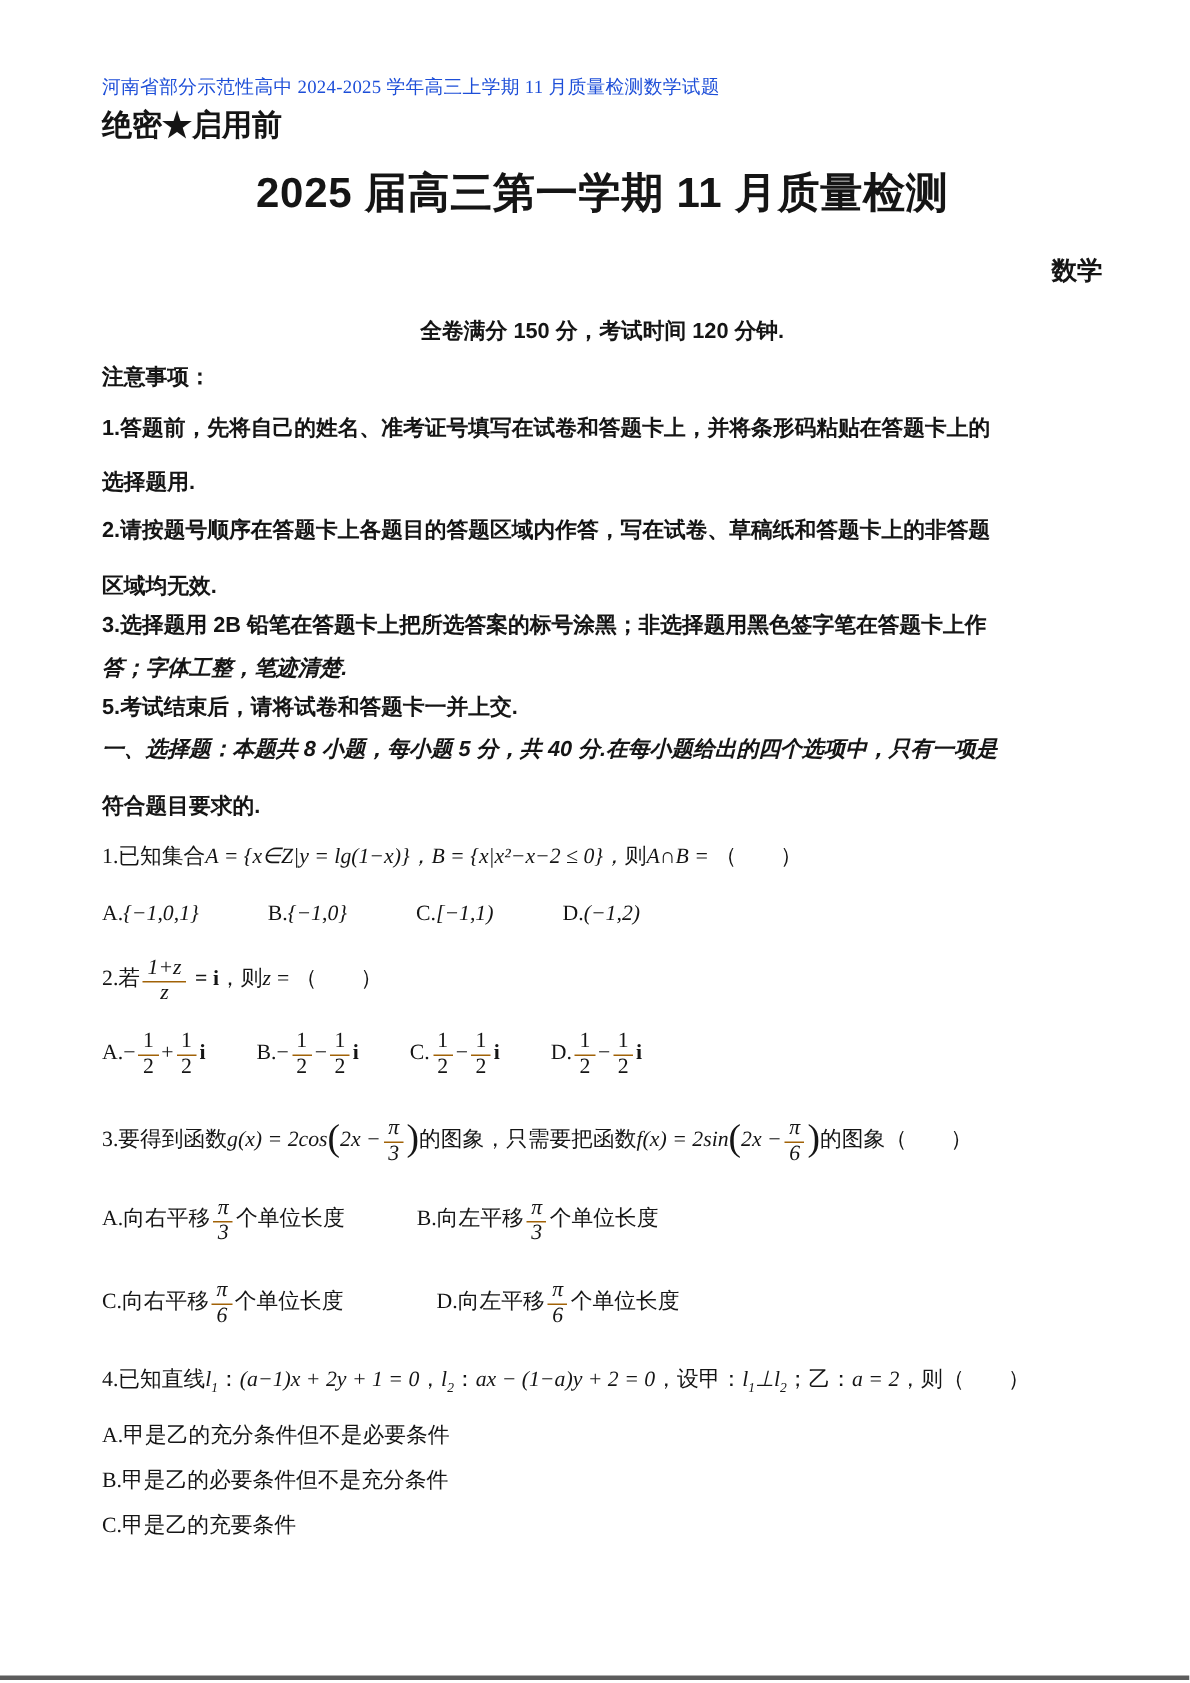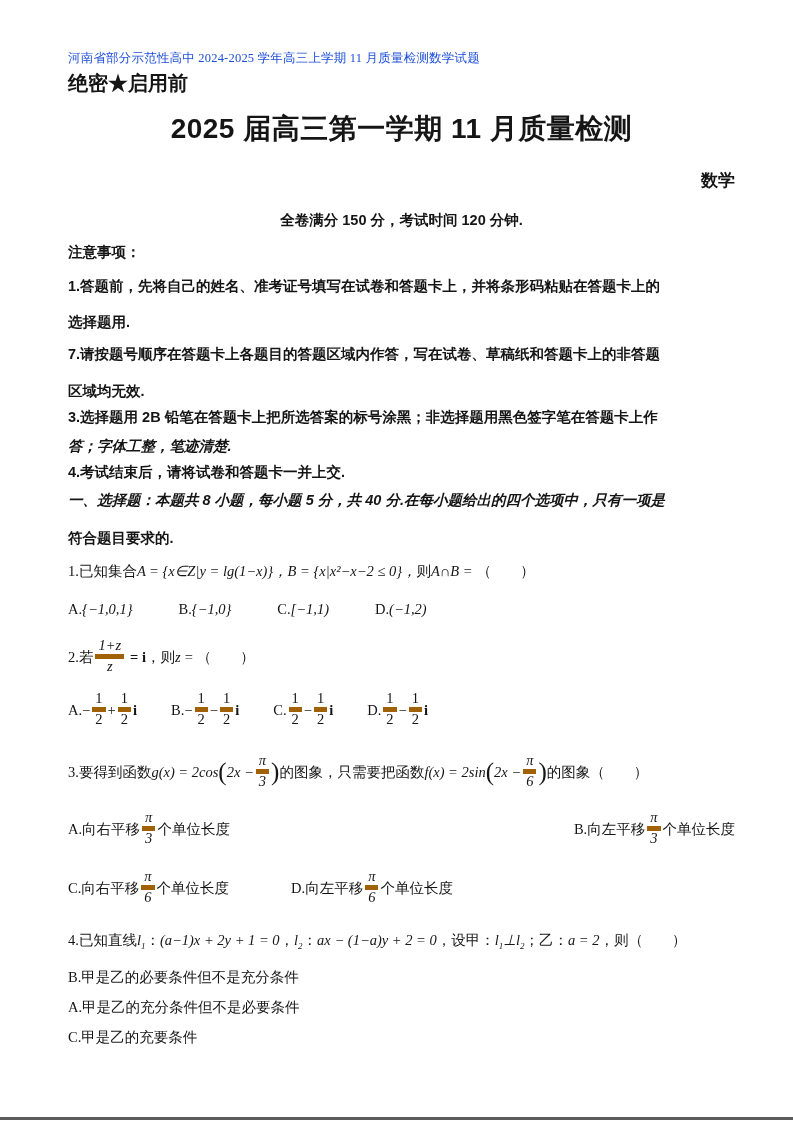--- a/index.html
+++ b/index.html
@@ -22,55 +22,55 @@
   .mt6{margin-top:6px;} .mt8{margin-top:8px;font-style:italic;} .mt12{margin-top:12px;}
   .mt14{margin-top:14px;} .mt15{margin-top:15px;} .mt17{margin-top:17px;}
 
   .qline{font-size:14.5px;line-height:1.5;}
   .q1{margin-top:13px;}
   .optrow{display:flex;align-items:center;font-size:14.5px;}
   .q1opts{margin-top:18px;gap:46px;}
   .q2{margin-top:20px;}
   .q2opts{margin-top:16px;gap:34px;}
   .q3{margin-top:26px;}
-  .q3ab{margin-top:20px;gap:48px;justify-content:space-between;}
+  .q3ab{margin-top:20px;gap:48px;}
   .q3cd{margin-top:22px;gap:62px;}
   .q4{margin-top:24px;}
   .q4opt{margin-top:15px;font-size:14.5px;}
   .q4opt + .q4opt{margin-top:11px;}
 
   .it{font-style:italic;}
   .bi{font-weight:bold;}
   sub{font-size:9px;}
 
   .frac{display:inline-block;vertical-align:-0.62em;text-align:center;line-height:1.1;margin:0 2px;}
-  .frac .num{display:block;border-bottom:5px solid #a16207;padding:0 3px;font-family:Liberation Serif, serif;}
+  .frac .num{display:block;border-bottom:1px solid #a16207;padding:0 3px;font-family:Liberation Serif, serif;}
   .frac .den{display:block;padding:0 3px;}
   .bigp{font-size:25px;font-weight:400;vertical-align:-0.12em;line-height:0;}
   .sp{display:inline-block;width:4px;}
 </style>
 </head>
 <body>
 
 <div class="page">
 
   <div class="doc-header">河南省部分示范性高中 2024-2025 学年高三上学期 11 月质量检测数学试题</div>
   <div class="secrecy hei">绝密★启用前</div>
   <div class="title hei">2025 届高三第一学期 11 月质量检测</div>
   <div class="subject hei">数学</div>
   <div class="exam-info hei">全卷满分 150 分，考试时间 120 分钟.</div>
 
   <div class="bline hei notice-heading">注意事项：</div>
   <div class="bline hei mt14">1.答题前，先将自己的姓名、准考证号填写在试卷和答题卡上，并将条形码粘贴在答题卡上的</div>
   <div class="bline hei mt15">选择题用.</div>
-  <div class="bline hei mt12">7.请按题号顺序在答题卡上各题目的答题区域内作答，写在试卷、草稿纸和答题卡上的非答题</div>
+  <div class="bline hei mt12">2.请按题号顺序在答题卡上各题目的答题区域内作答，写在试卷、草稿纸和答题卡上的非答题</div>
   <div class="bline hei mt17">区域均无效.</div>
   <div class="bline hei mt6">3.选择题用 2B 铅笔在答题卡上把所选答案的标号涂黑；非选择题用黑色签字笔在答题卡上作</div>
   <div class="bline hei mt8">答；字体工整，笔迹清楚.</div>
-  <div class="bline hei mt6">4.考试结束后，请将试卷和答题卡一并上交.</div>
+  <div class="bline hei mt6">5.考试结束后，请将试卷和答题卡一并上交.</div>
 
   <div class="bline hei mt8">一、选择题：本题共 8 小题，每小题 5 分，共 40 分.在每小题给出的四个选项中，只有一项是</div>
   <div class="bline hei mt17">符合题目要求的.</div>
 
   <div class="qline q1">
     <span>1.已知集合</span><span class="it">A = {x∈Z|y = lg(1−x)}，B = {x|x²−x−2 ≤ 0}，</span><span>则</span><span class="it">A∩B =</span><span class="sp"></span><span>（　　）</span>
   </div>
   <div class="optrow q1opts">
     <span><span>A.</span><span class="it">{−1,0,1}</span></span>
     <span><span>B.</span><span class="it">{−1,0}</span></span>
@@ -96,19 +96,19 @@
     <span><span>B.</span><span>向左平移</span><span class="frac it"><span class="num">π</span><span class="den">3</span></span><span>个单位长度</span></span>
   </div>
   <div class="optrow q3cd">
     <span><span>C.</span><span>向右平移</span><span class="frac it"><span class="num">π</span><span class="den">6</span></span><span>个单位长度</span></span>
     <span><span>D.</span><span>向左平移</span><span class="frac it"><span class="num">π</span><span class="den">6</span></span><span>个单位长度</span></span>
   </div>
 
   <div class="qline q4">
     <span>4.已知直线</span><span class="it"><span>l</span><sub>1</sub></span><span>：</span><span class="it">(a−1)x + 2y + 1 = 0</span><span>，</span><span class="it"><span>l</span><sub>2</sub></span><span>：</span><span class="it">ax − (1−a)y + 2 = 0</span><span>，设甲：</span><span class="it"><span>l</span><sub>1</sub><span>⊥</span><span>l</span><sub>2</sub></span><span>；乙：</span><span class="it">a = 2</span><span>，则</span><span>（　　）</span>
   </div>
+  <div class="q4opt"><span>A.</span><span>甲是乙的充分条件但不是必要条件</span></div>
   <div class="q4opt"><span>B.</span><span>甲是乙的必要条件但不是充分条件</span></div>
-  <div class="q4opt"><span>A.</span><span>甲是乙的充分条件但不是必要条件</span></div>
   <div class="q4opt"><span>C.</span><span>甲是乙的充要条件</span></div>
 
 </div>
 
 <div class="bottom-rule"></div>
 
 </body></html>

